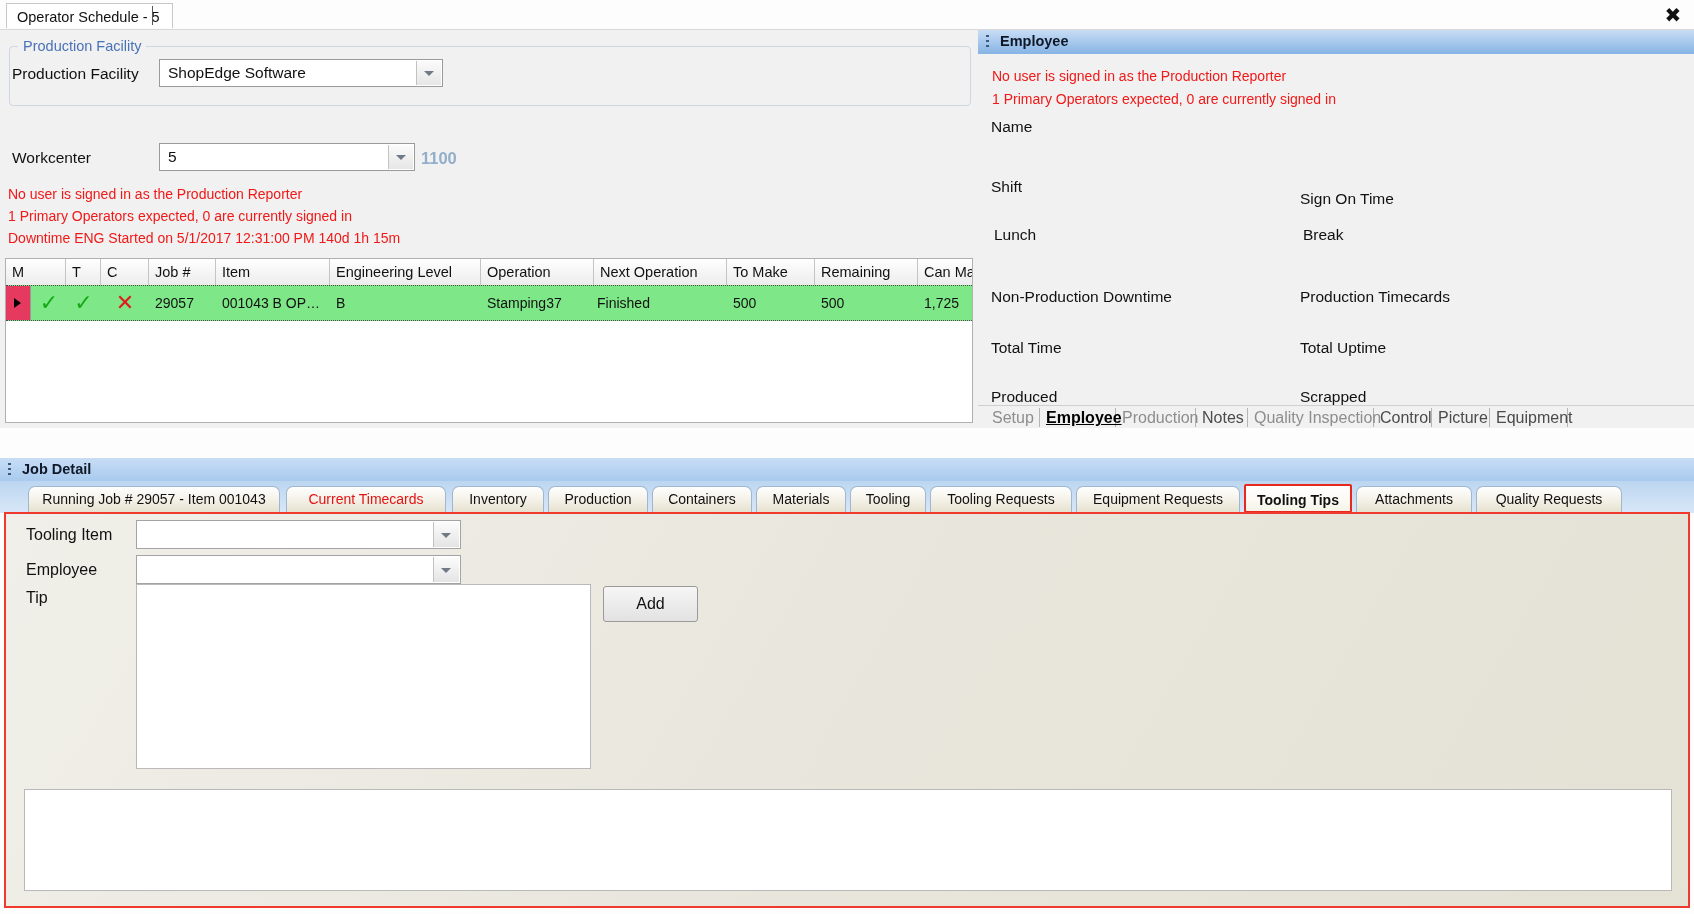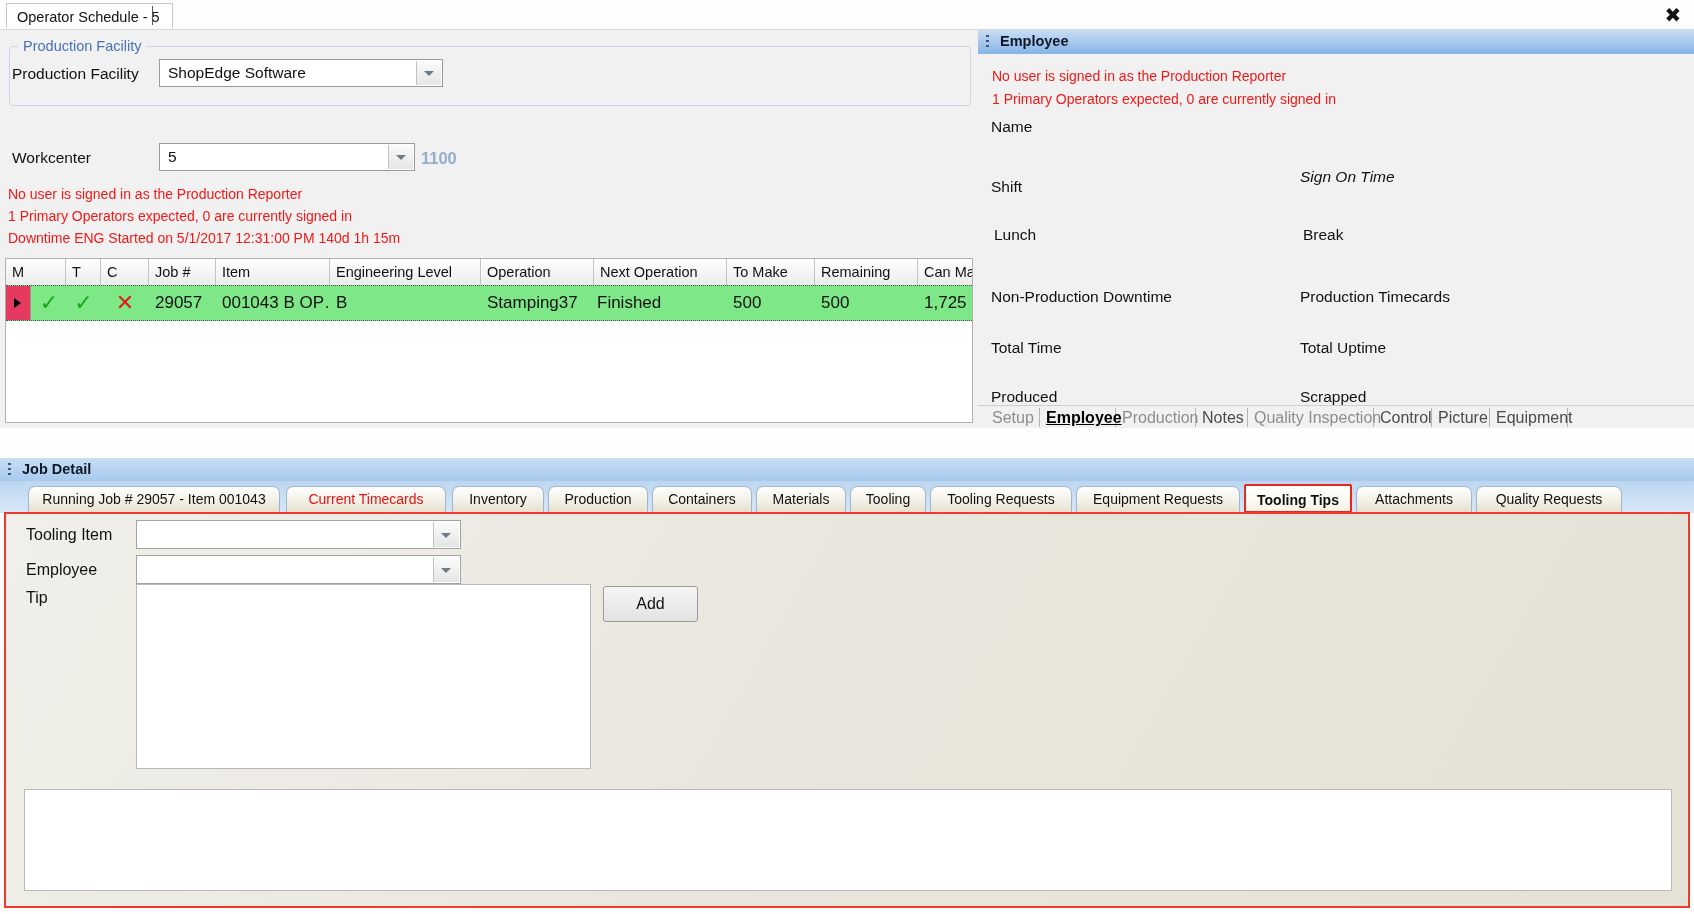--- a/index.html
+++ b/index.html
@@ -99,21 +99,21 @@
     position:absolute;left:0;top:0;width:24px;height:100%;
     background:#e5395f;border-right:1px solid #9a9a9a;
   }
   .rowind:after{
     content:"";position:absolute;left:8px;top:50%;margin-top:-5px;
     border-top:5px solid transparent;border-bottom:5px solid transparent;
     border-left:7px solid #000;
   }
   .gc{
     position:absolute;top:0;height:34px;line-height:34px;
-    padding-left:6px;font-size:17px;color:#111;
+    padding-left:6px;font-size:14px;color:#111;
     box-sizing:border-box;overflow:hidden;white-space:nowrap;
   }
   .chk{color:#14a814;font-size:22px;font-weight:bold;line-height:34px;font-family:"DejaVu Sans",sans-serif;}
   .xmark{color:#e01b1b;font-size:22px;font-weight:bold;line-height:34px;font-family:"DejaVu Sans",sans-serif;}
 
   
   .emp-pane{
     position:absolute;left:978px;top:30px;width:716px;height:398px;
     background:#f1f1f1;
   }
@@ -281,21 +281,21 @@
       <span class="gripdots"></span>
       <span class="htitle">Employee</span>
     </div>
 
     <div class="emp-body">
       <div class="emp-warn" style="top:14px;">No user is signed in as the Production Reporter</div>
       <div class="emp-warn" style="top:37px;">1 Primary Operators expected, 0 are currently signed in</div>
 
       <div class="emp-lbl" style="left:13px;top:64px;">Name</div>
       <div class="emp-lbl" style="left:13px;top:124px;">Shift</div>
-      <div class="emp-lbl" style="left:322px;top:114px;font-style:italic;">Sign On Time</div>
+      <div class="emp-lbl" style="left:322px;top:136px;">Sign On Time</div>
       <div class="emp-lbl" style="left:16px;top:172px;">Lunch</div>
       <div class="emp-lbl" style="left:325px;top:172px;">Break</div>
       <div class="emp-lbl" style="left:13px;top:234px;">Non-Production Downtime</div>
       <div class="emp-lbl" style="left:322px;top:234px;">Production Timecards</div>
       <div class="emp-lbl" style="left:13px;top:285px;">Total Time</div>
       <div class="emp-lbl" style="left:322px;top:285px;">Total Uptime</div>
       <div class="emp-lbl" style="left:13px;top:334px;">Produced</div>
       <div class="emp-lbl" style="left:322px;top:334px;">Scrapped</div>
     </div>
 

